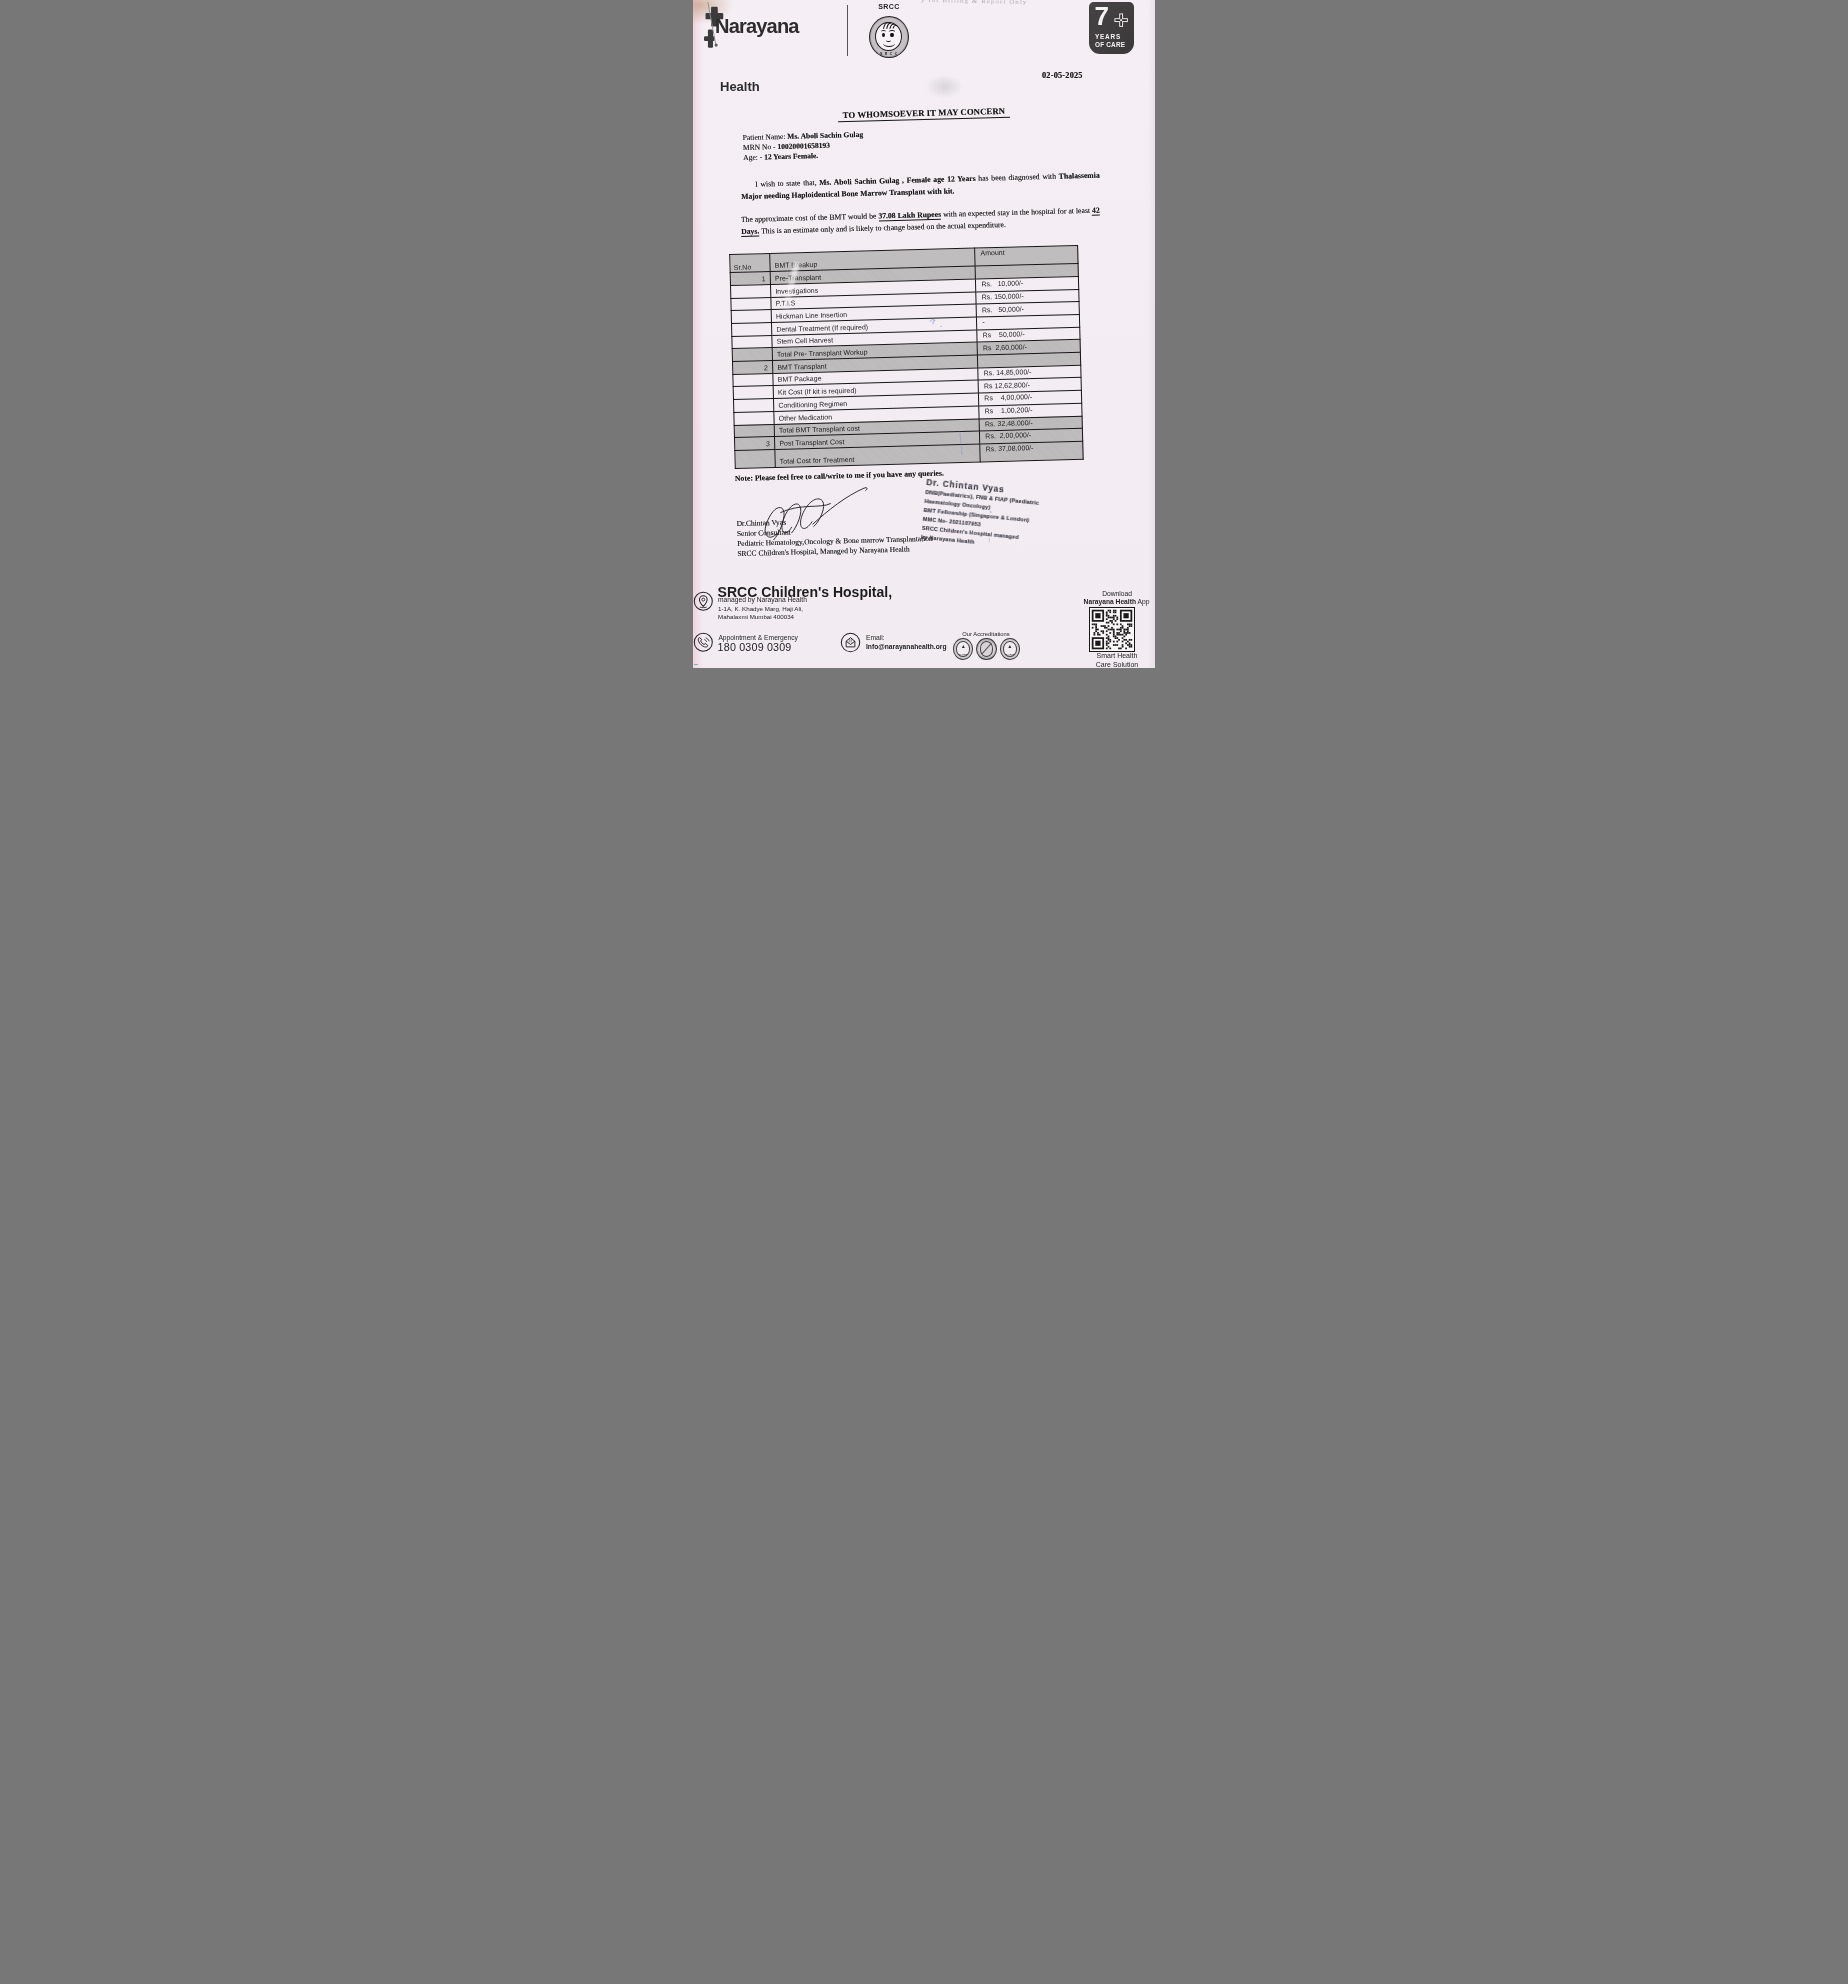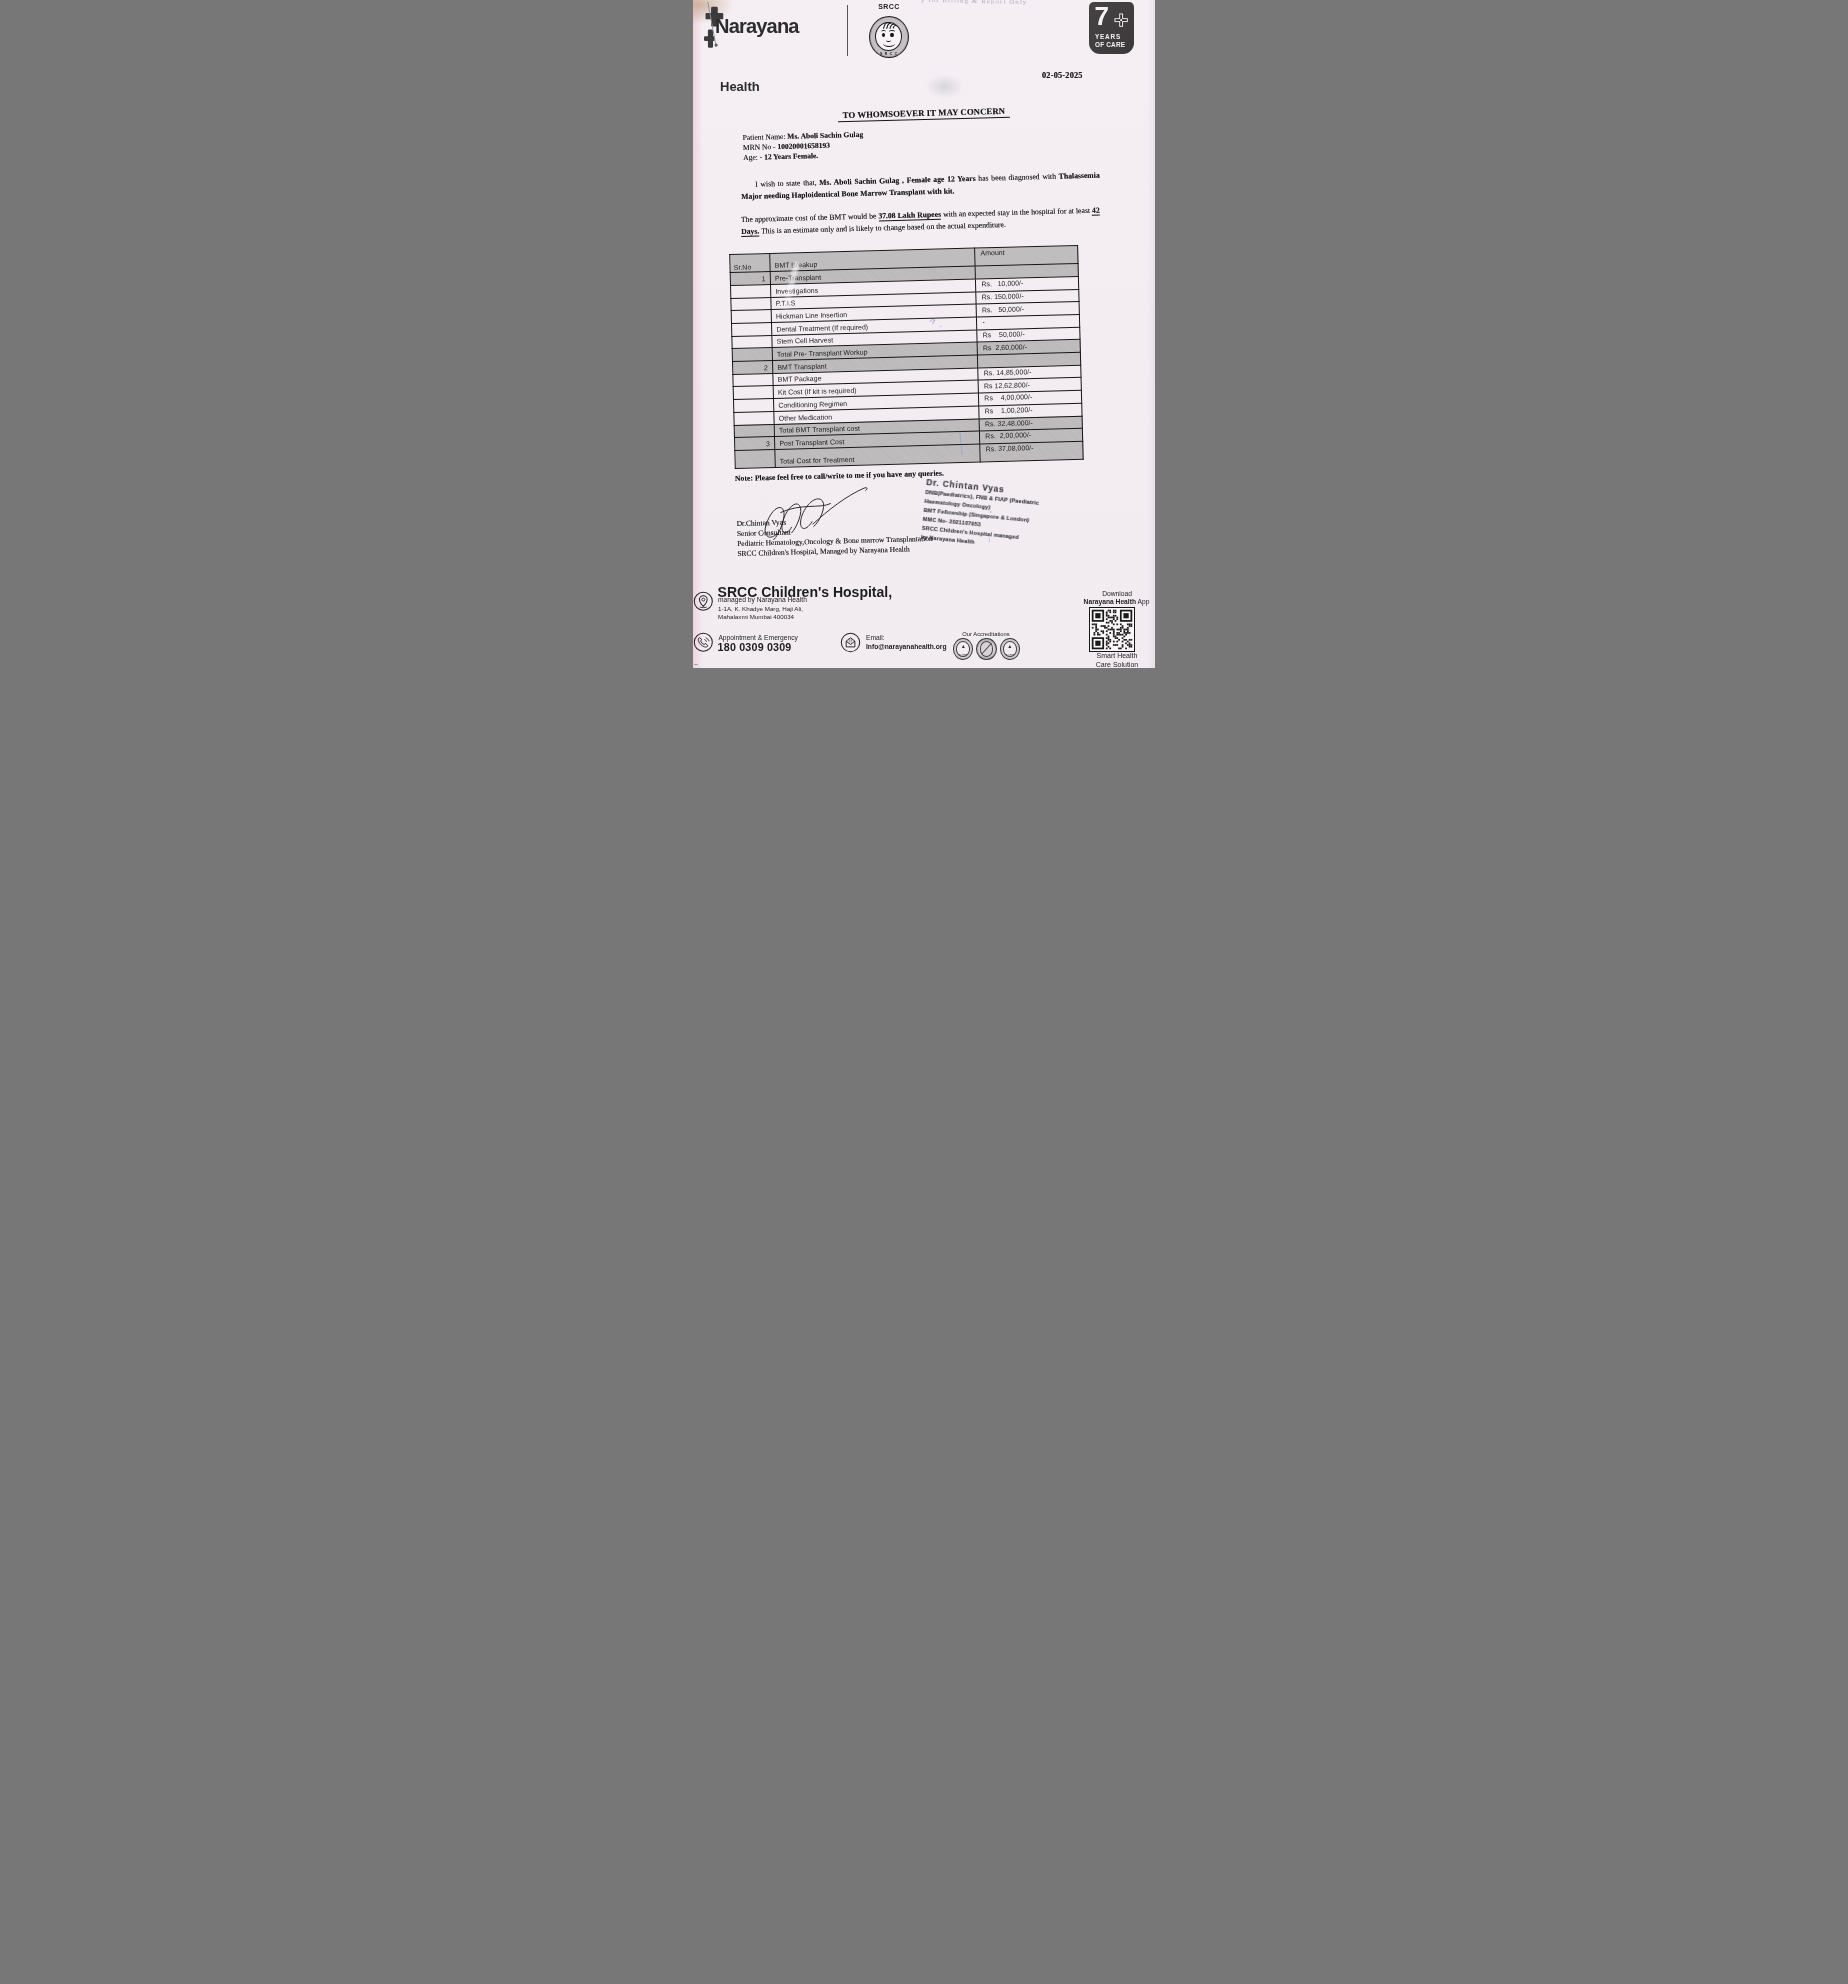--- a/index.html
+++ b/index.html
@@ -85,21 +85,21 @@
   .stamp div{font-size:5.4px;font-weight:700;letter-spacing:0.2px;line-height:9px;filter:blur(0.1px);}
   .stamp div.first{font-size:8.3px;letter-spacing:0.8px;line-height:12px;}
 
   
   .ftr{font-family:"Liberation Sans",sans-serif;color:#1d1d1d;}
   .ftr-hospital{left:24.6px;top:584px;font-size:14px;font-weight:700;}
   .ftr-managed{left:25px;top:596px;font-size:6.7px;}
   .ftr-addr1{left:25px;top:605px;font-size:6.2px;}
   .ftr-addr2{left:25px;top:613px;font-size:6.2px;}
   .ftr-appt{left:25.4px;top:634px;font-size:6.7px;}
-  .ftr-phone{left:24.6px;top:641px;font-size:10.7px;font-weight:700;letter-spacing:0.2px;}
+  .ftr-phone{left:24.6px;top:641px;font-size:10.7px;font-weight:400;letter-spacing:0.2px;}
   .ftr-email-label{left:173px;top:634px;font-size:6.7px;}
   .ftr-email{left:173px;top:643px;font-size:6.7px;font-weight:700;}
   .ftr-accred{left:260px;top:631px;width:66px;text-align:center;font-size:5.8px;}
   .seals{left:260px;top:638px;width:67px;display:flex;gap:2.8px;}
   .seal{position:relative;width:20px;height:20px;border:1px solid #39383a;border-radius:50%;
         background:radial-gradient(circle at 50% 45%, #f1edf1 0 50%, #cfcacE 51% 100%);}
   .seal::before{content:"";position:absolute;left:2.4px;top:2.4px;right:2.4px;bottom:2.4px;border:0.8px solid #444;border-radius:50%;}
   .seal .glyph{position:absolute;left:0;top:4.8px;width:100%;text-align:center;font-size:5.2px;color:#2f2f2f;line-height:1;}
   .seal .lbl{position:absolute;left:0;bottom:2.8px;width:100%;text-align:center;font-size:2.6px;font-weight:700;letter-spacing:0.2px;color:#222;}
   .seal.alt{background:radial-gradient(circle at 50% 50%, #d8d3d7 0 60%, #b8b2b6 61% 100%);}

